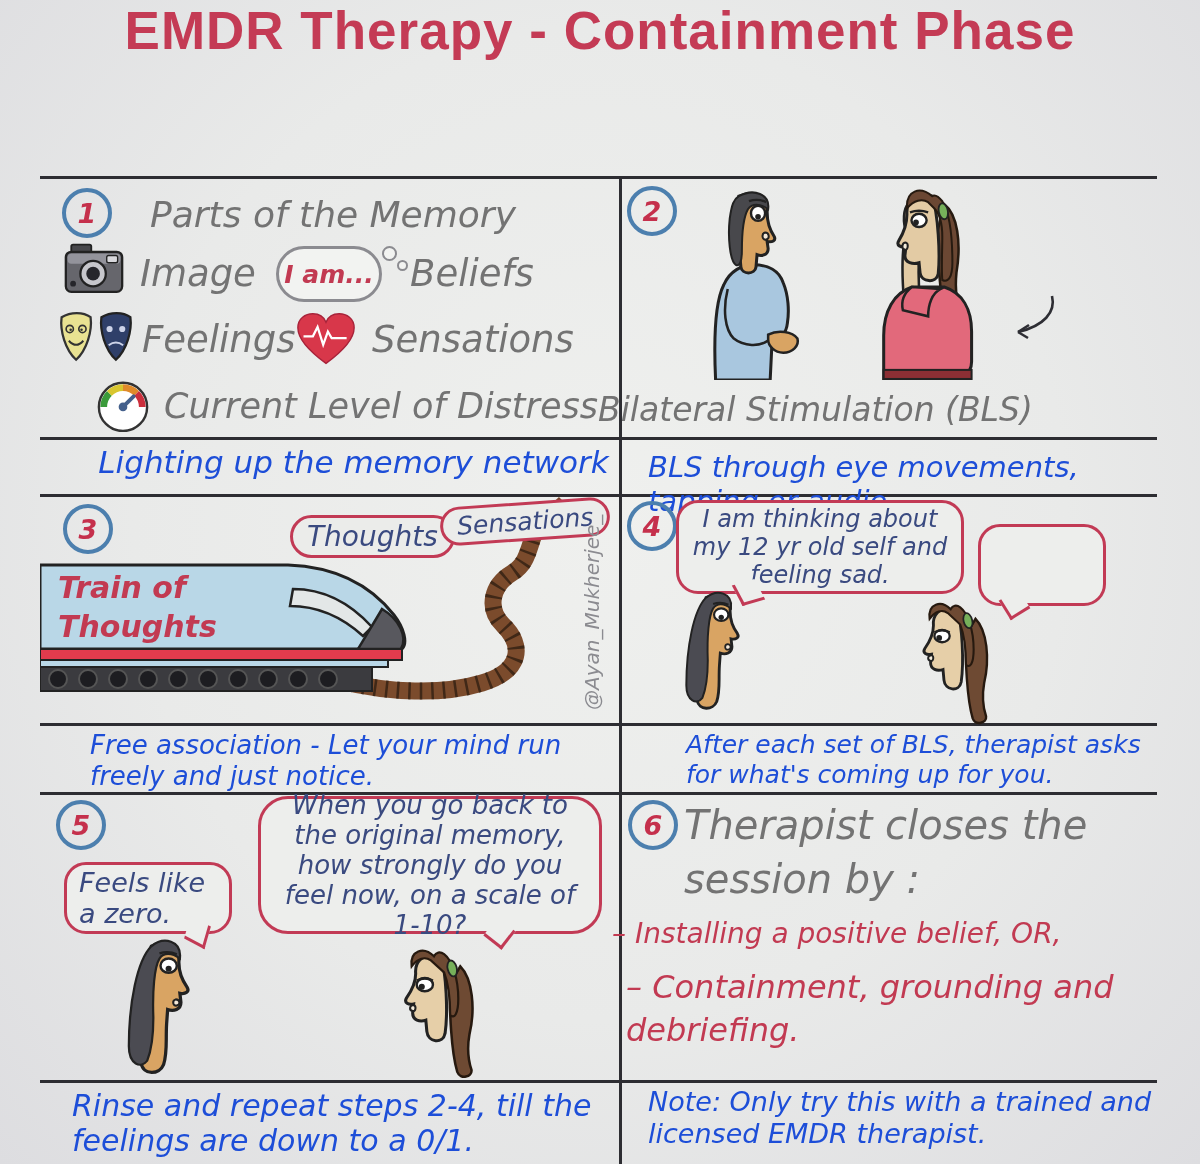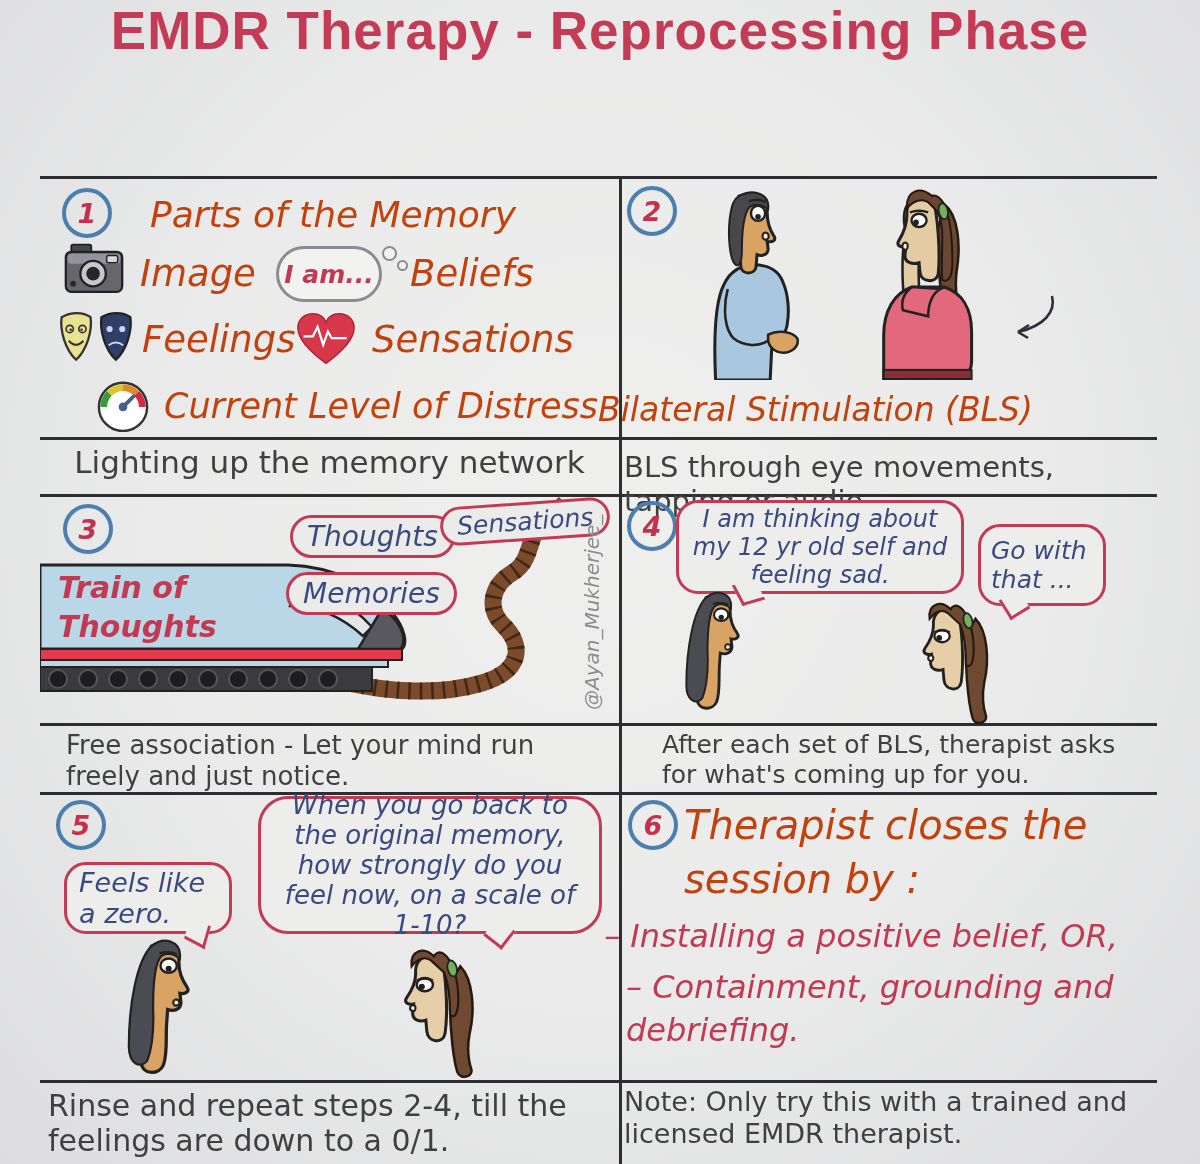--- a/index.html
+++ b/index.html
@@ -1,42 +1,42 @@
 <!DOCTYPE html>
 <html><head>
 <meta charset="utf-8">
 <style>
   html,body{margin:0;padding:0;}
   body{width:1200px;height:1164px;overflow:hidden;
        background:radial-gradient(ellipse at 50% 45%, #eff0ee 0%, #e9eae9 55%, #dddde0 100%);
        font-family:"DejaVu Sans",sans-serif;}
   #canvas{position:relative;width:1200px;height:1164px;}
-  .hw{font-style:italic;color:#c2410c;}
+  .hw{font-style:italic;color:#737373;}
   .hw-red{font-style:italic;color:#c23a52;}
   .line{position:absolute;background:#2d2d32;}
   .badge{position:absolute;width:42px;height:42px;border-radius:50%;border:4px solid #4c7fae;
          color:#c5304c;font-size:27px;font-weight:bold;font-style:italic;
          display:flex;align-items:center;justify-content:center;}
   .bubble{position:absolute;border:3px solid #c23a55;border-radius:22px;background:#edeeec;
           color:#3a4a80;font-style:italic;box-sizing:border-box;}
   .tail{position:absolute;width:20px;height:20px;background:#edeeec;
         border-right:3px solid #c23a55;border-bottom:3px solid #c23a55;}
   .cloud-label{position:absolute;border:3px solid #c23a55;border-radius:26px;background:#ebecea;
           color:#3a4a80;font-style:italic;padding:2px 14px;white-space:nowrap;}
-  .cap{position:absolute;color:#404040;line-height:1.18;}
+  .cap{position:absolute;font-style:italic;color:#1d4ed8;line-height:1.18;margin-left:24px;}
   .abs{position:absolute;}
   .preline{white-space:pre-line;}
 </style>
 </head>
 <body>
 
 <div id="canvas">
 
   <div class="abs" style="left:0;top:96;width:1200px;text-align:center;font-family:'Liberation Sans',sans-serif;
-              font-size:53px;font-weight:600;color:#c43b55;letter-spacing:1px;">EMDR Therapy - Reprocessing Phase</div>
+              font-size:53px;font-weight:600;color:#c43b55;letter-spacing:1px;">EMDR Therapy - Containment Phase</div>
 
   <div class="line" style="left:40px;top:176px;width:1117px;height:3px;"></div>
   <div class="line" style="left:40px;top:437px;width:1117px;height:3px;"></div>
   <div class="line" style="left:40px;top:494px;width:1117px;height:3px;"></div>
   <div class="line" style="left:40px;top:723px;width:1117px;height:3px;"></div>
   <div class="line" style="left:40px;top:792px;width:1117px;height:3px;"></div>
   <div class="line" style="left:40px;top:1080px;width:1117px;height:3px;"></div>
   <div class="line" style="left:619px;top:176px;width:3px;height:988px;"></div>
 
   <div class="badge" style="left:62px;top:188px;">1</div>
@@ -154,38 +154,36 @@
     <path d="M253,92 C285,92 312,108 332,130 L323,139 C301,119 276,109 250,109 Z" fill="#e3e7e7" stroke="#222" stroke-width="2.5"></path>
     <path d="M342,112 C359,122 368,140 361,152 L318,152 C327,137 335,124 342,112 Z" fill="#58585e" stroke="#222" stroke-width="2.5"></path>
     <rect x="0" y="152" width="362" height="11" fill="#e23b4d" stroke="#222" stroke-width="2"></rect>
     <rect x="0" y="163" width="348" height="7" fill="#b9d7e7" stroke="#222" stroke-width="2"></rect>
   </svg>
 
   <div class="abs hw-red" style="left:58px;top:568px;width:180px;font-size:30px;font-weight:bold;line-height:1.3;">Train of Thoughts</div>
 
   <div class="cloud-label" style="left:290px;top:515px;font-size:28px;">Thoughts</div>
   <div class="cloud-label" style="left:440px;top:502px;font-size:25px;transform:rotate(-4deg);">Sensations</div>
-  <div class="cloud-label" style="left:286px;top:572px;font-size:28px;">Memories</div>
 
   <div class="abs" style="left:580px;top:505px;height:215px;color:#8b8b90;font-style:italic;font-size:20px;
               writing-mode:vertical-rl;transform:rotate(180deg);text-align:center;">@Ayan_Mukherjee_</div>
 
   <div class="cap" style="left:66px;top:730px;width:480px;font-size:26px;">Free association - Let your mind run freely and just notice.</div>
 
   <div class="badge" style="left:627px;top:501px;">4</div>
 
   <div class="bubble" style="left:676px;top:500px;width:288px;height:94px;padding:0 12px;font-size:24px;text-align:center;
               display:flex;align-items:center;justify-content:center;">
     <span>I am thinking about my 12 yr old self and feeling sad.</span>
     <div class="tail" style="left:58px;bottom:-13px;transform:rotate(62deg) skewX(-12deg);"></div>
   </div>
 
   <div class="bubble" style="left:978px;top:524px;width:128px;height:82px;padding:6px 10px;font-size:25px;
               display:flex;align-items:center;justify-content:center;">
-    <span>Go with that ...</span>
     <div class="tail" style="left:22px;bottom:-13px;transform:rotate(58deg);"></div>
   </div>
 
   <svg class="abs" style="left:672px;top:584px;" width="85" height="132" viewBox="0 0 95 145">
     <path d="M38,14 C55,6 66,13 65,30 C65,38 68,47 73,54 C76,59 71,61 66,60 L67,69 C67,76 60,78 54,76 L53,90 C52,106 54,118 50,130 C46,140 30,141 28,128 C26,106 28,40 38,14 Z" fill="#d9a463" stroke="#222" stroke-width="3.2"></path>
     <path d="M38,14 C50,4 68,8 66,26 C58,20 50,20 46,26 C41,34 39,58 40,84 C40,104 38,116 34,126 C28,134 16,130 16,112 C16,70 24,28 38,14 Z" fill="#4b4b52" stroke="#222" stroke-width="2.2"></path>
     <ellipse cx="55" cy="33" rx="8" ry="7" fill="#fff" stroke="#222" stroke-width="2.4"></ellipse>
     <circle cx="55" cy="36" r="3" fill="#222"></circle>
     <path d="M46,21 Q55,18 63,22" fill="none" stroke="#222" stroke-width="2.4"></path>
     <path d="M62,66 C66,66 67,71 63,72 C59,73 58,67 62,66 Z" fill="#f4e8d8" stroke="#222" stroke-width="2"></path>
@@ -236,18 +234,18 @@
     <circle cx="34" cy="48" r="3" fill="#222"></circle>
     <path d="M29,42 Q37,38 45,42" fill="none" stroke="#222" stroke-width="2.4"></path>
     <path d="M26,66 C22,66 21,71 25,72 C28,73 29,67 26,66 Z" fill="#f4ecdc" stroke="#222" stroke-width="2"></path>
   </svg>
 
   <div class="cap" style="left:48px;top:1088px;width:560px;font-size:30px;">Rinse and repeat steps 2-4, till the feelings are down to a 0/1.</div>
 
   <div class="badge" style="left:628px;top:800px;">6</div>
   <div class="abs hw preline" style="left:684px;top:798px;width:440px;font-size:40px;line-height:1.35;">Therapist closes the
 session by :</div>
-  <div class="abs hw-red" style="left:597px;top:916px;width:528px;font-size:32px;line-height:1.25;text-align:center;">– Installing a positive belief, OR,</div>
+  <div class="abs hw-red" style="left:612px;top:916px;width:528px;font-size:28px;line-height:1.25;">– Installing a positive belief, OR,</div>
   <div class="abs hw-red" style="left:626px;top:966px;width:500px;font-size:32px;line-height:1.35;">– Containment, grounding and debriefing.</div>
 
   <div class="cap" style="left:624px;top:1086px;width:530px;font-size:27px;">Note: Only try this with a trained and licensed EMDR therapist.</div>
 
 </div>
 
 </body></html>

